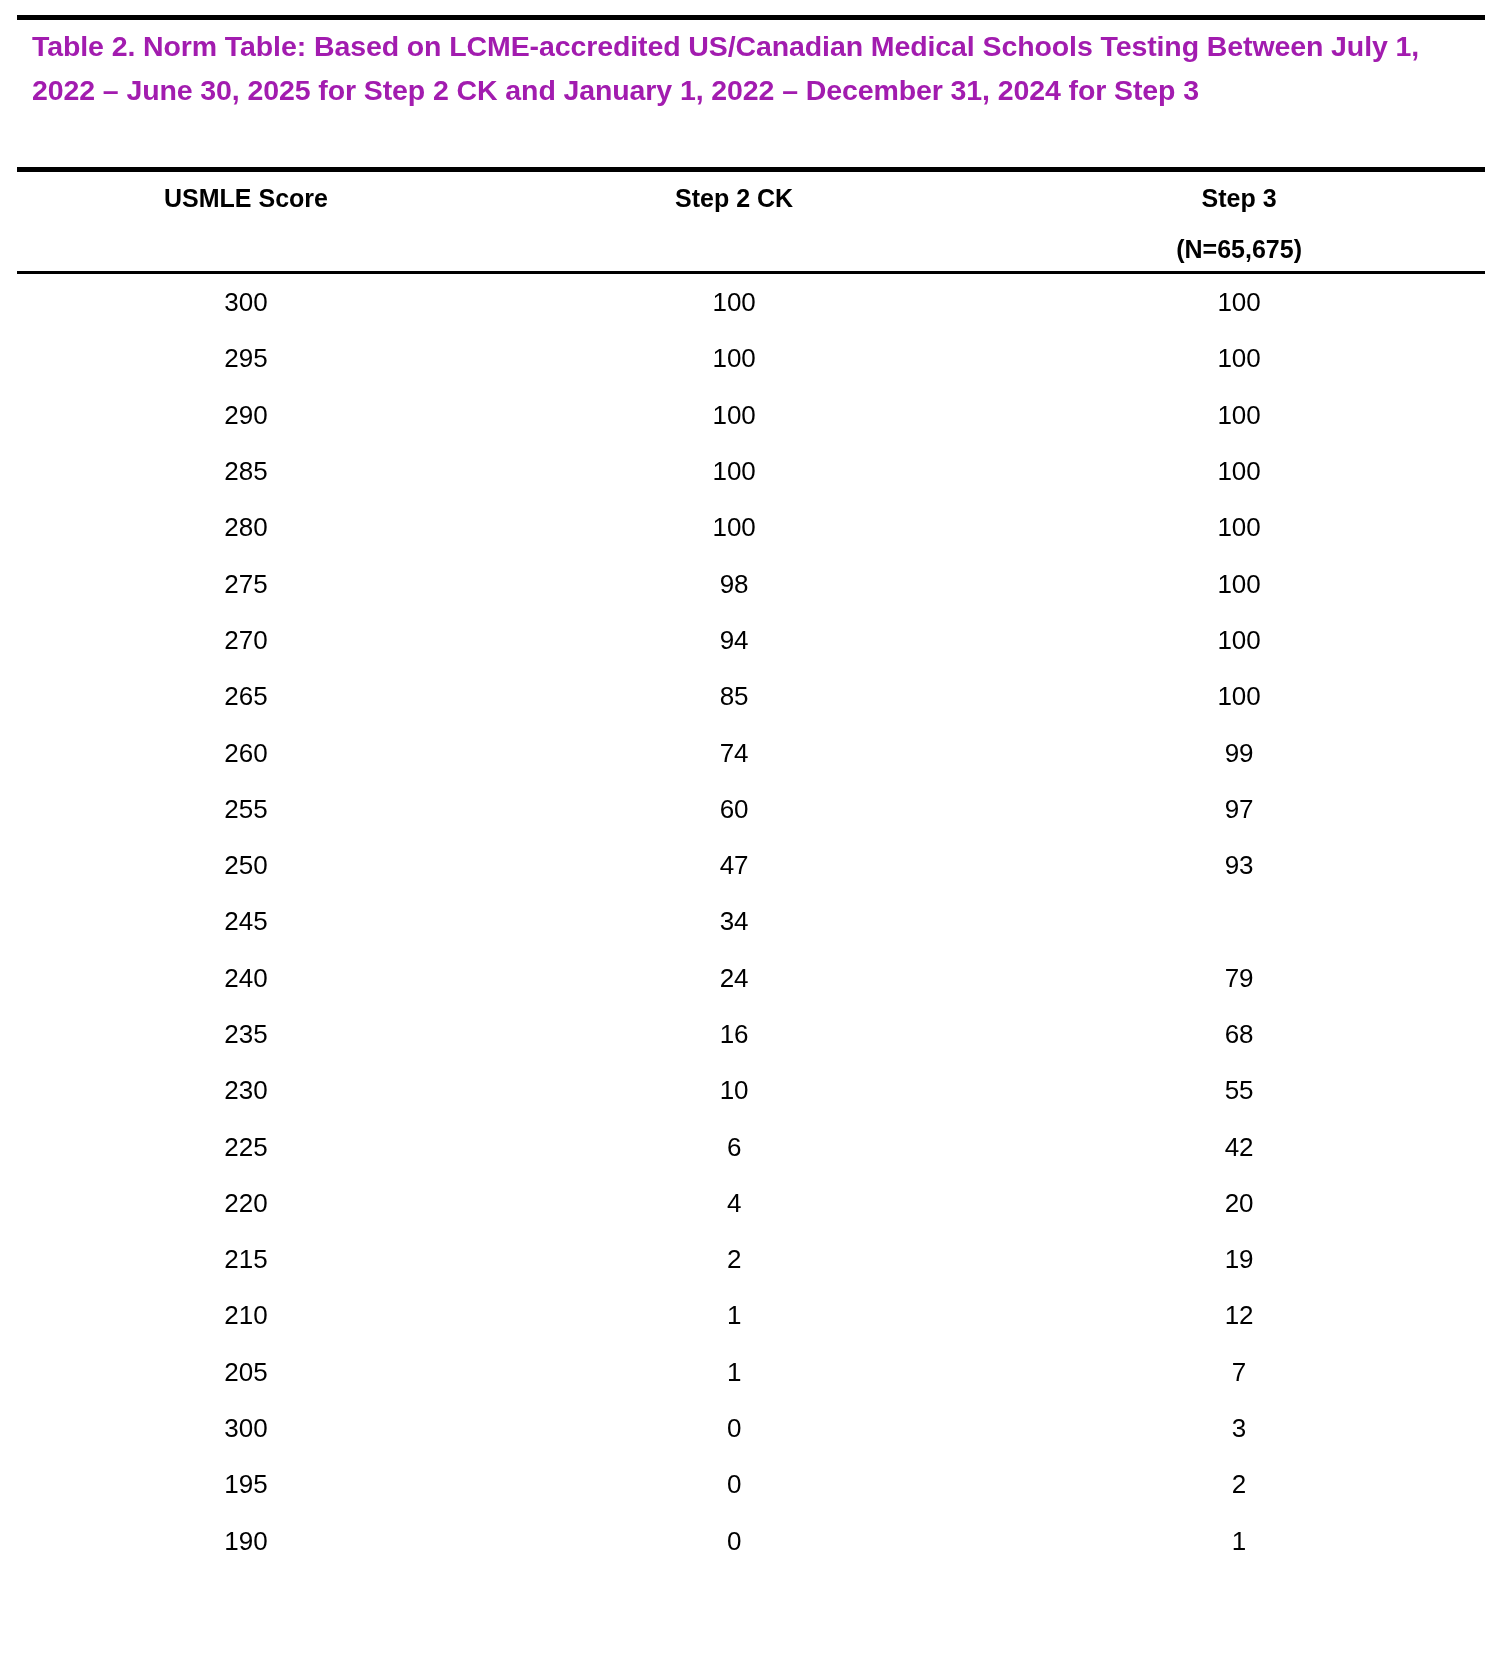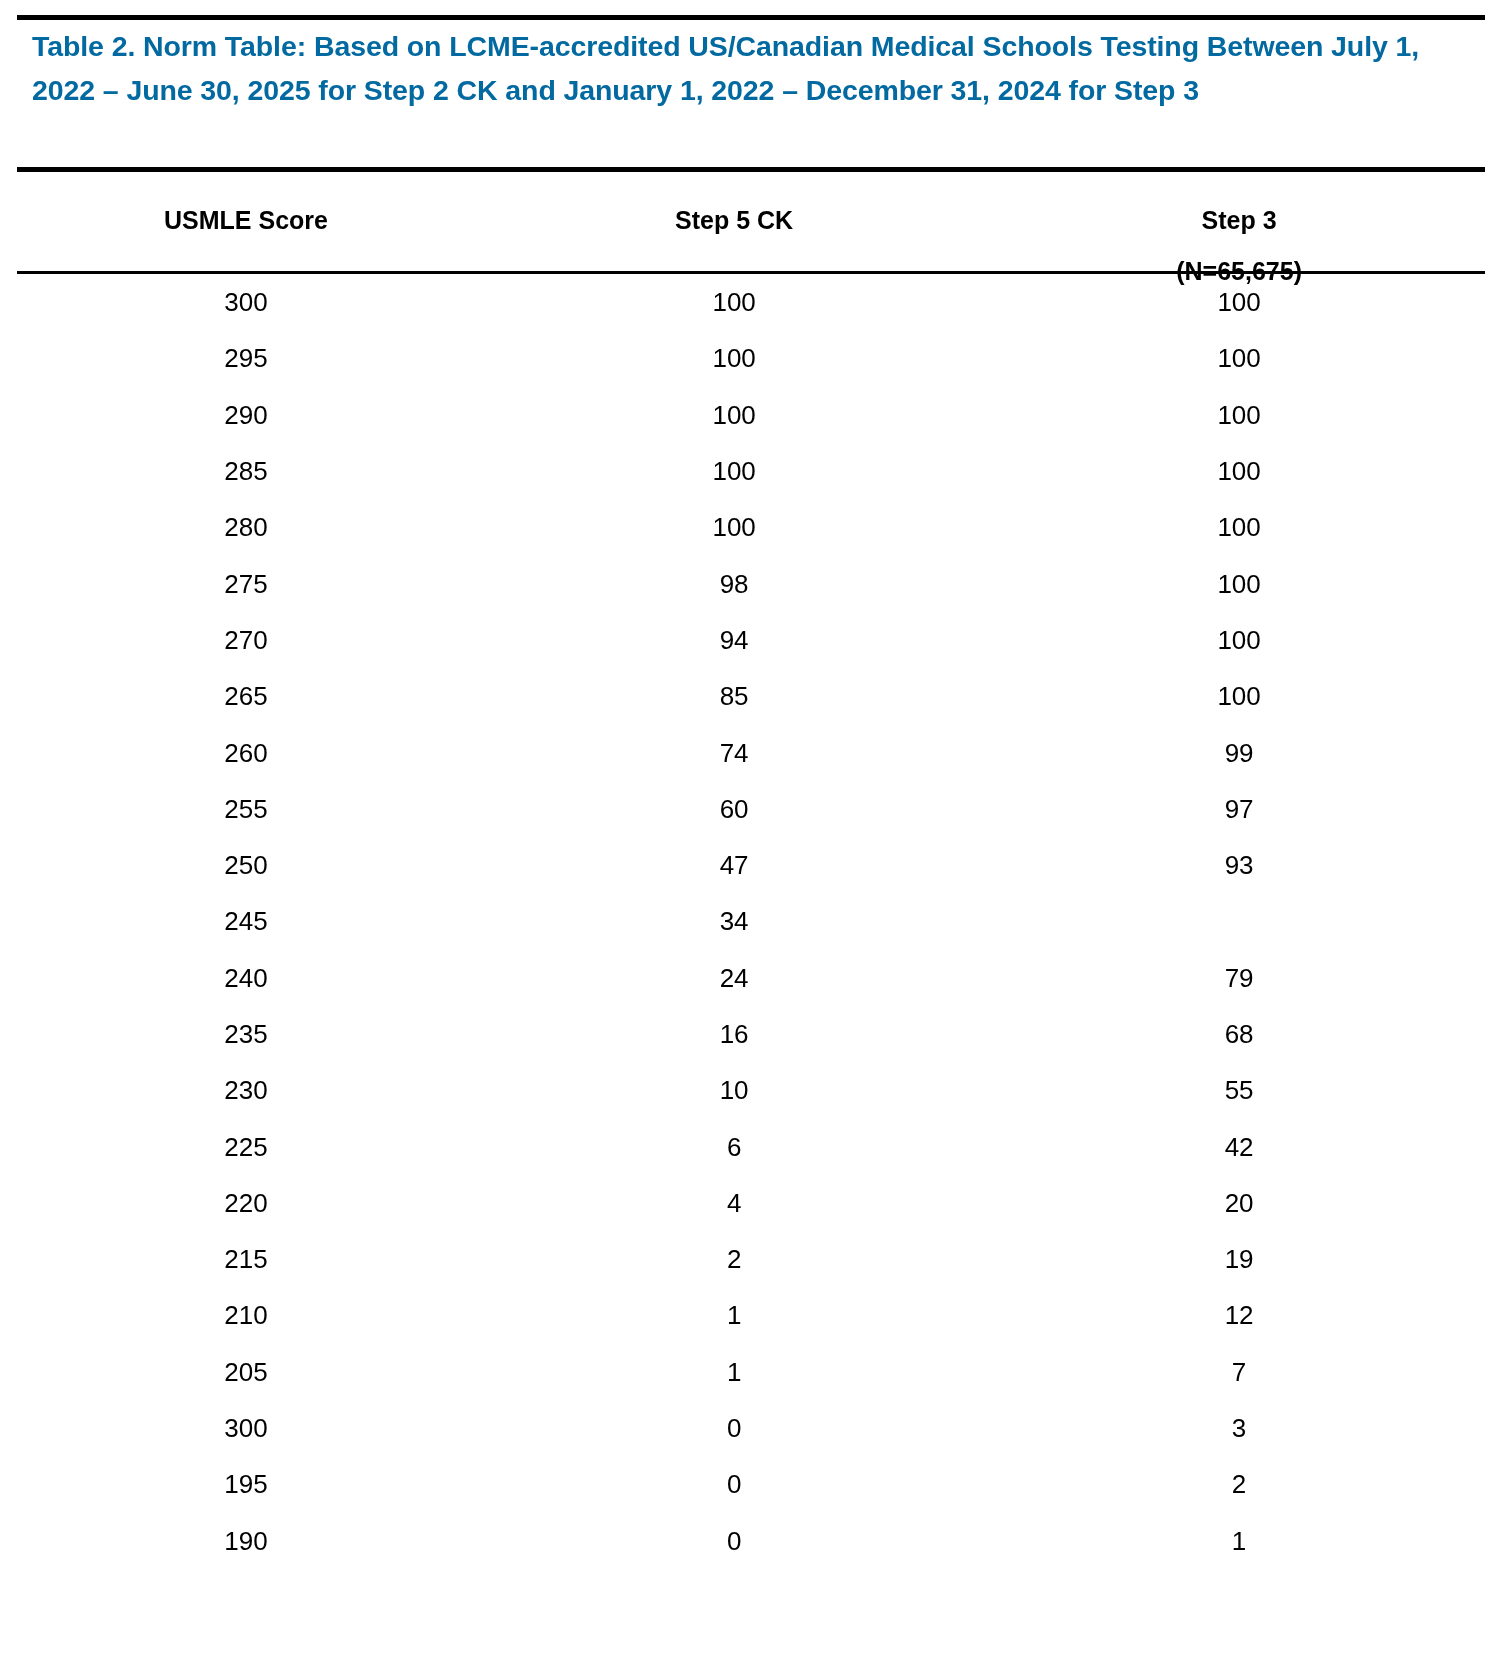--- a/index.html
+++ b/index.html
@@ -36,28 +36,28 @@
   
   .caption {
     position: absolute;
     left: 32px;
     top: 24px;
     width: 1420px;
     font-size: 28.5px;
     font-weight: bold;
     line-height: 44px;
     letter-spacing: -0.1px;
-    color: #0369a1;
+    color: #a21caf;
   }
 
   
   .thead {
     position: absolute;
     left: 17px;
-    top: 185px;
+    top: 163px;
     width: 1468px;
     height: 99px;
     display: flex;
     align-items: flex-start;
     box-sizing: border-box;
     padding-top: 10px;
   }
   .th {
     font-size: 25px;
     font-weight: bold;
@@ -102,21 +102,21 @@
 
   <div class="caption">Table 2. Norm Table:  Based on LCME-accredited US/Canadian Medical Schools Testing Between July 1, 2022 – June 30, 2025 for Step 2 CK and January 1, 2022 – December 31, 2024 for Step 3</div>
 
   <div class="rule rule-mid"></div>
 
   <div class="thead">
     <div class="th th-score">
       <span>USMLE Score</span>
     </div>
     <div class="th th-step2">
-      <span>Step 5 CK</span>
+      <span>Step 2 CK</span>
     </div>
     <div class="th th-step3">
       <span>Step 3</span>
       <span class="sub">(N=65,675)</span>
     </div>
   </div>
 
   <div class="rule rule-header"></div>
 
   <div class="tbody" id="tbody">

